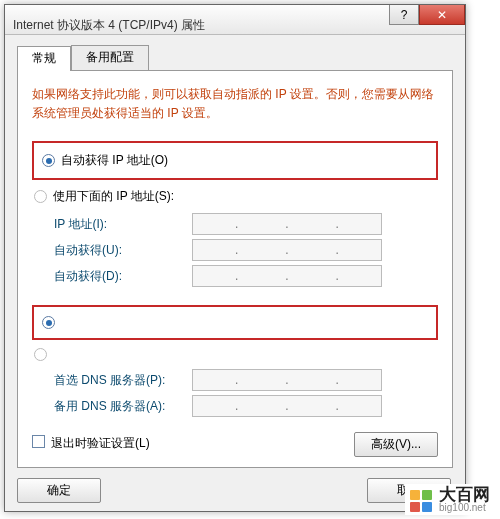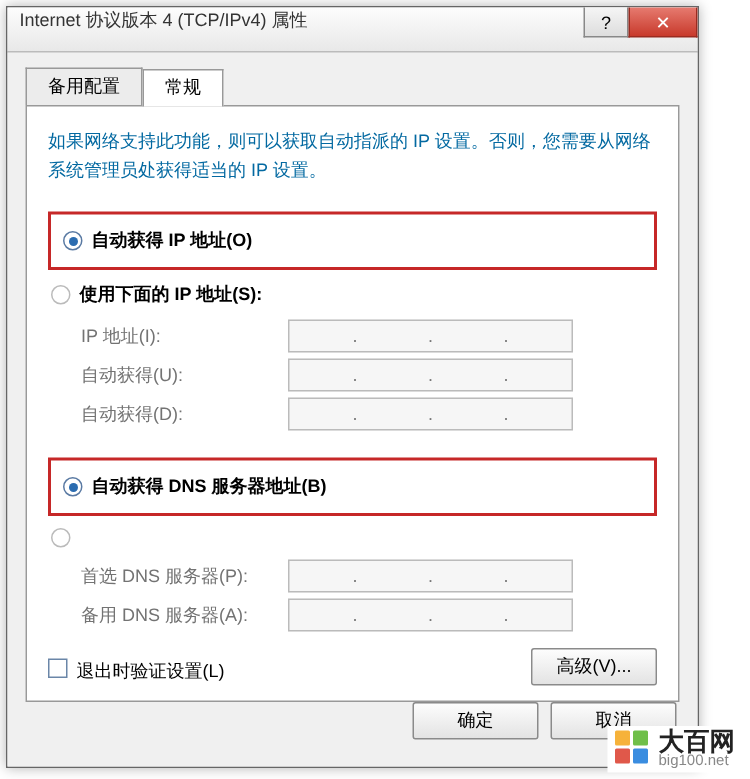--- a/index.html
+++ b/index.html
@@ -20,21 +20,21 @@
       height: 508px;
       border: 1px solid #666;
       background: #f0f0f0;
       box-shadow: 0 0 8px rgba(0,0,0,.3);
     }
     .titlebar {
       height: 30px;
       background: linear-gradient(to bottom, #fdfdfd, #e8e8e8);
       border-bottom: 1px solid #bbb;
       display: flex;
-      align-items: flex-start;
+      align-items: flex-end;
       padding: 0 0 0 8px;
       position: relative;
     }
     .titlebar-text { font-size: 12px; color: #333; }
     .titlebar-buttons { position: absolute; right: 0; top: 0; display: flex; }
     .tb-btn {
       width: 30px; height: 20px;
       border: 1px solid #888;
       border-top: none;
       display: flex; align-items: center; justify-content: center;
@@ -68,52 +68,51 @@
       z-index: 0;
       top: 0;
     }
     .tab-panel {
       border: 1px solid #999;
       background: #fff;
       padding: 14px 14px 10px 14px;
       height: 398px;
       position: relative;
     }
-    .intro { color: #0369a1; line-height: 1.6; margin-bottom: 18px; }
+    .intro { color: #c2410c; line-height: 1.6; margin-bottom: 18px; }
     .hl-group {
       border: 2px solid #c62828;
       padding: 5px 6px;
       margin-bottom: 4px;
     }
     .radio-row {
       display: flex;
       align-items: center;
       gap: 6px;
       padding: 4px 2px;
-      font-weight: bold;
     }
     .radio-outer {
       width: 13px; height: 13px;
       border: 1px solid #5a7aa3;
       border-radius: 50%;
       display: flex; align-items: center; justify-content: center;
       background: #fff;
     }
     .radio-outer.checked::after {
       content: "";
       width: 6px; height: 6px; border-radius: 50%;
       background: #2b6cb0;
     }
     .radio-outer.disabled { border-color:#bbb; }
     .form-row {
       display:flex; align-items:center;
       margin: 4px 0 4px 22px;
       gap: 8px;
     }
-    .form-label { color:#737373; width: 130px; font-size:12px;}
+    .form-label { color:#0c4a6e; width: 130px; font-size:12px;}
     .ip-field {
       flex: 1;
       height: 22px;
       border: 1px solid #bbb;
       background: #f6f6f6;
       display:flex; align-items:center; justify-content:space-evenly;
       padding: 0 6px;
       color:#777;
       max-width: 190px;
     }
@@ -133,29 +132,29 @@
     .win-btn {
       min-width: 84px;
       padding: 3px 8px;
       border: 1px solid #8a8a8a;
       background: linear-gradient(to bottom,#fdfdfd,#e3e3e3);
       font-size:12px;
       border-radius: 2px;
       text-align:center;
     }
     .dialog-buttons {
-      display:flex; justify-content:flex-end; gap:8px;
-      margin-top: 0;
+      display:flex; justify-content:space-between; gap:8px;
+      margin-top: 10px;
       padding-right: 2px;
     }
     .watermark {
       position:absolute;
       right: 6px;
       bottom: 4px;
-      display:flex; align-items:flex-start; gap:6px;
+      display:flex; align-items:flex-end; gap:6px;
       font-size: 17px;
       color:#222;
       font-family: "Microsoft YaHei", sans-serif;
       background:#fff;
       padding:2px 4px;
     }
     .wm-logo { display:flex; flex-wrap:wrap; width:24px; height:24px; }
     .wm-sq { width:10px; height:10px; margin:1px; border-radius:1px;}
     .wm-text { display:flex; flex-direction:column; line-height:1;}
     .wm-sub { font-size:10px; color:#888; letter-spacing:0;}
@@ -171,22 +170,22 @@
         <span>?</span>
       </div>
       <div class="tb-btn close">
         <span>✕</span>
       </div>
     </div>
   </div>
 
   <div class="body-area">
     <div class="tabs-row">
+      <div class="tab">常规</div>
       <div class="tab inactive">备用配置</div>
-      <div class="tab">常规</div>
     </div>
 
     <div class="tab-panel">
       <p class="intro">如果网络支持此功能，则可以获取自动指派的 IP 设置。否则，您需要从网络系统管理员处获得适当的 IP 设置。</p>
 
       <div class="hl-group">
         <div class="radio-row">
           <span class="radio-outer checked"></span>
           <span>自动获得 IP 地址(O)</span>
         </div>
@@ -232,21 +231,20 @@
             <span class="ip-dot">.</span>
             <span></span>
         </div>
       </div>
 
       <div class="separator"></div>
 
       <div class="hl-group">
         <div class="radio-row">
           <span class="radio-outer checked"></span>
-          <span>自动获得 DNS 服务器地址(B)</span>
         </div>
       </div>
 
       <div class="radio-row">
         <span class="radio-outer disabled"></span>
       </div>
 
       <div class="form-row">
         <span class="form-label">首选 DNS 服务器(P):</span>
         <div class="ip-field">

